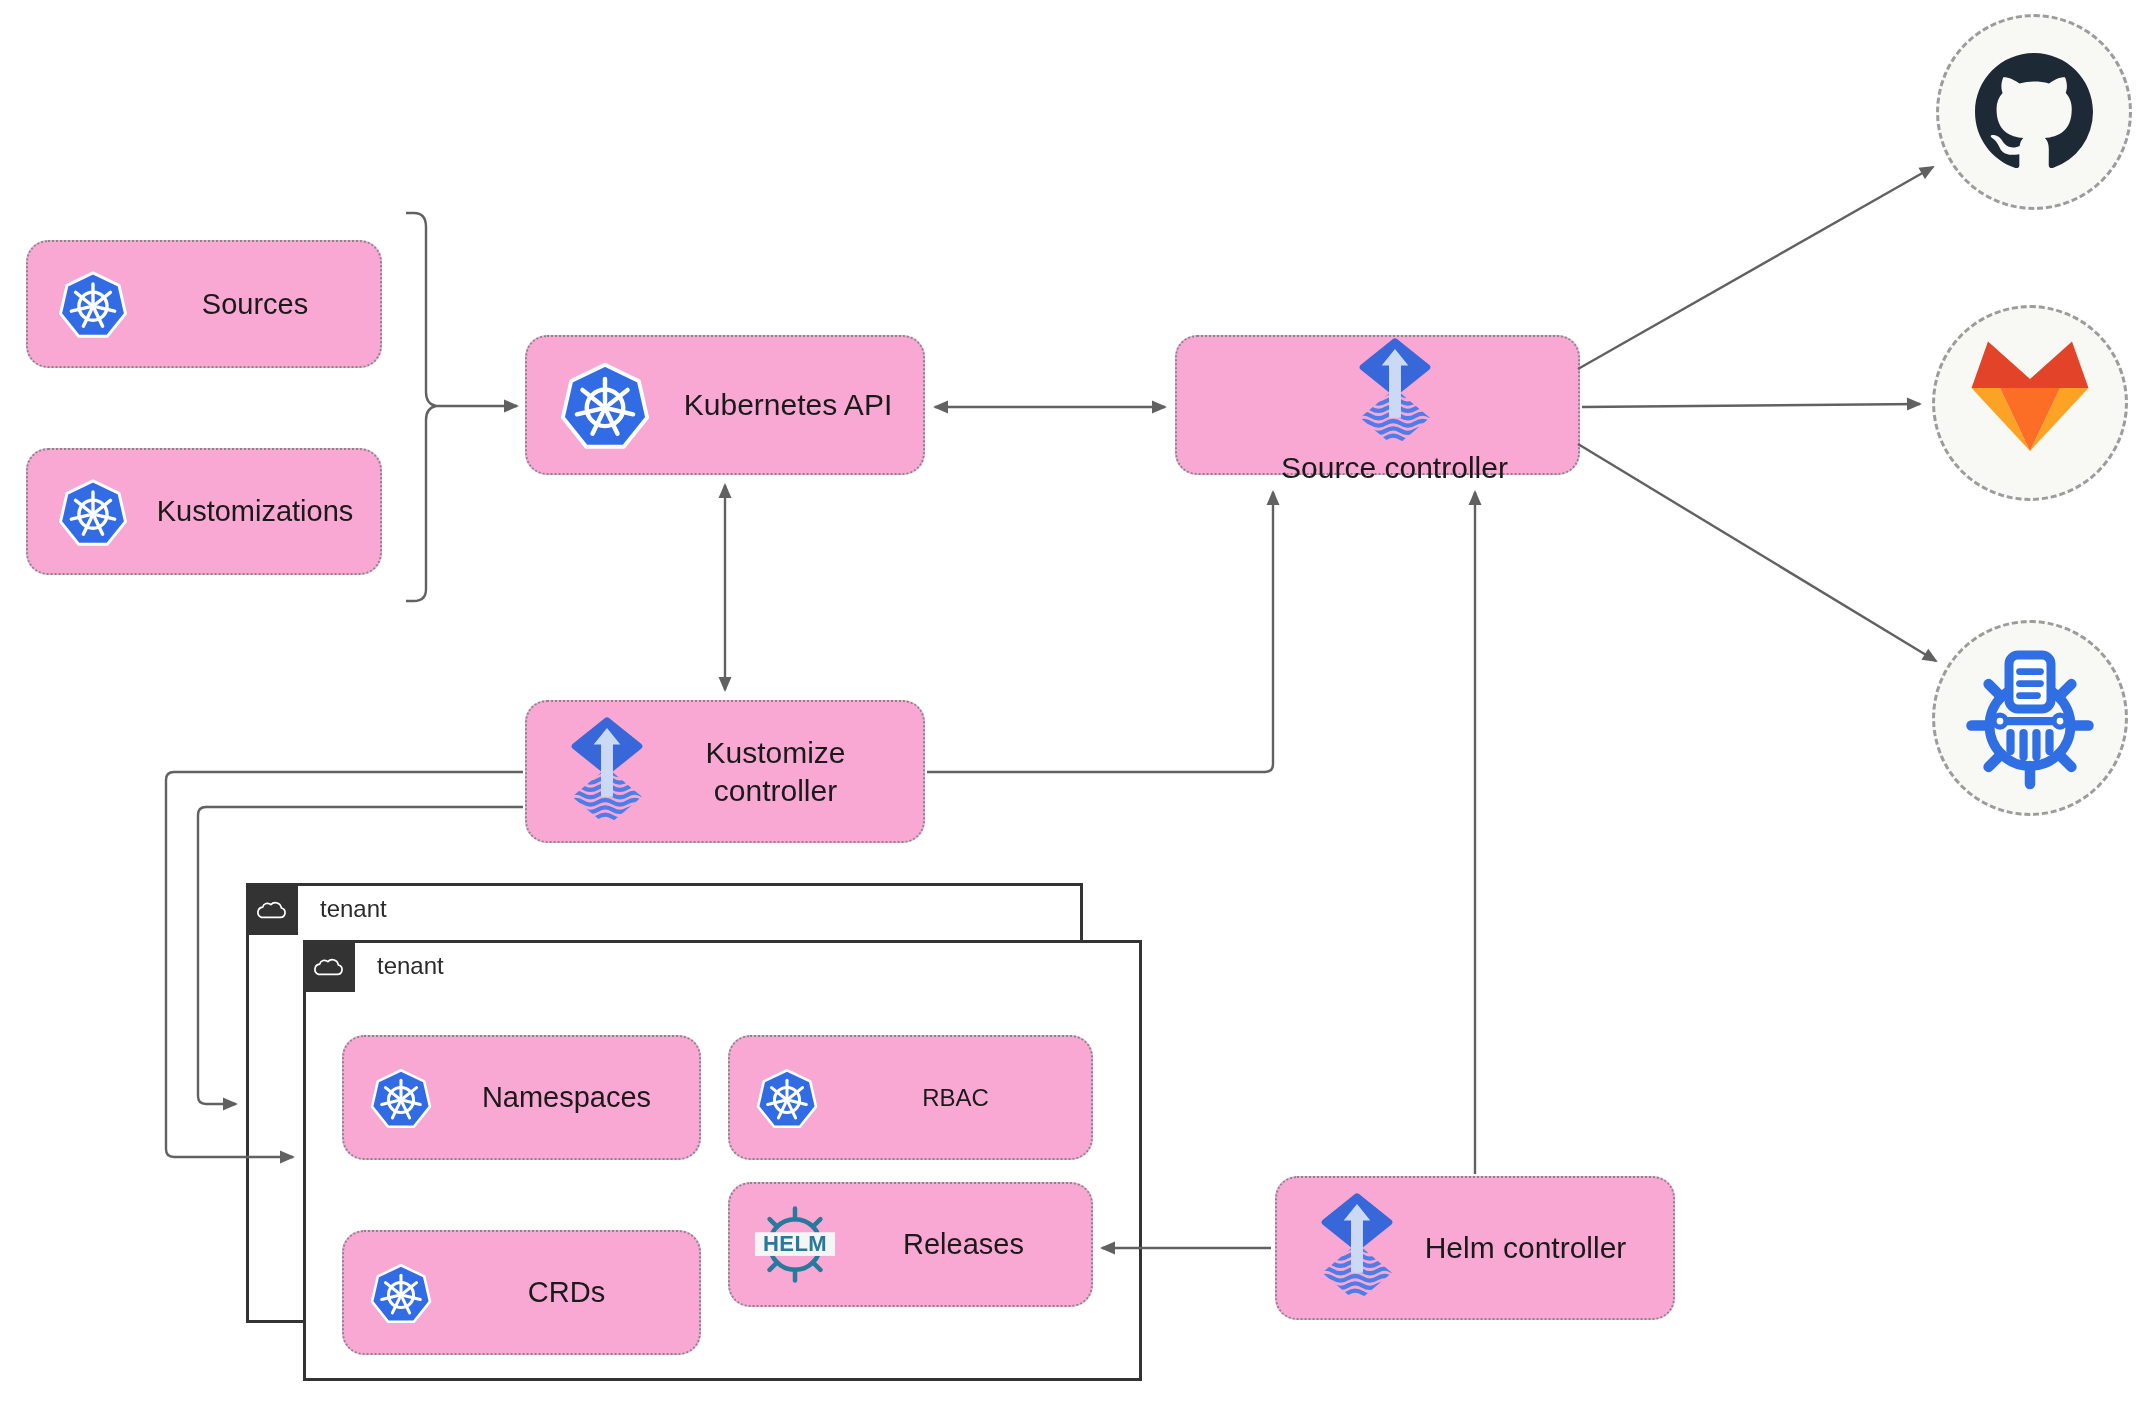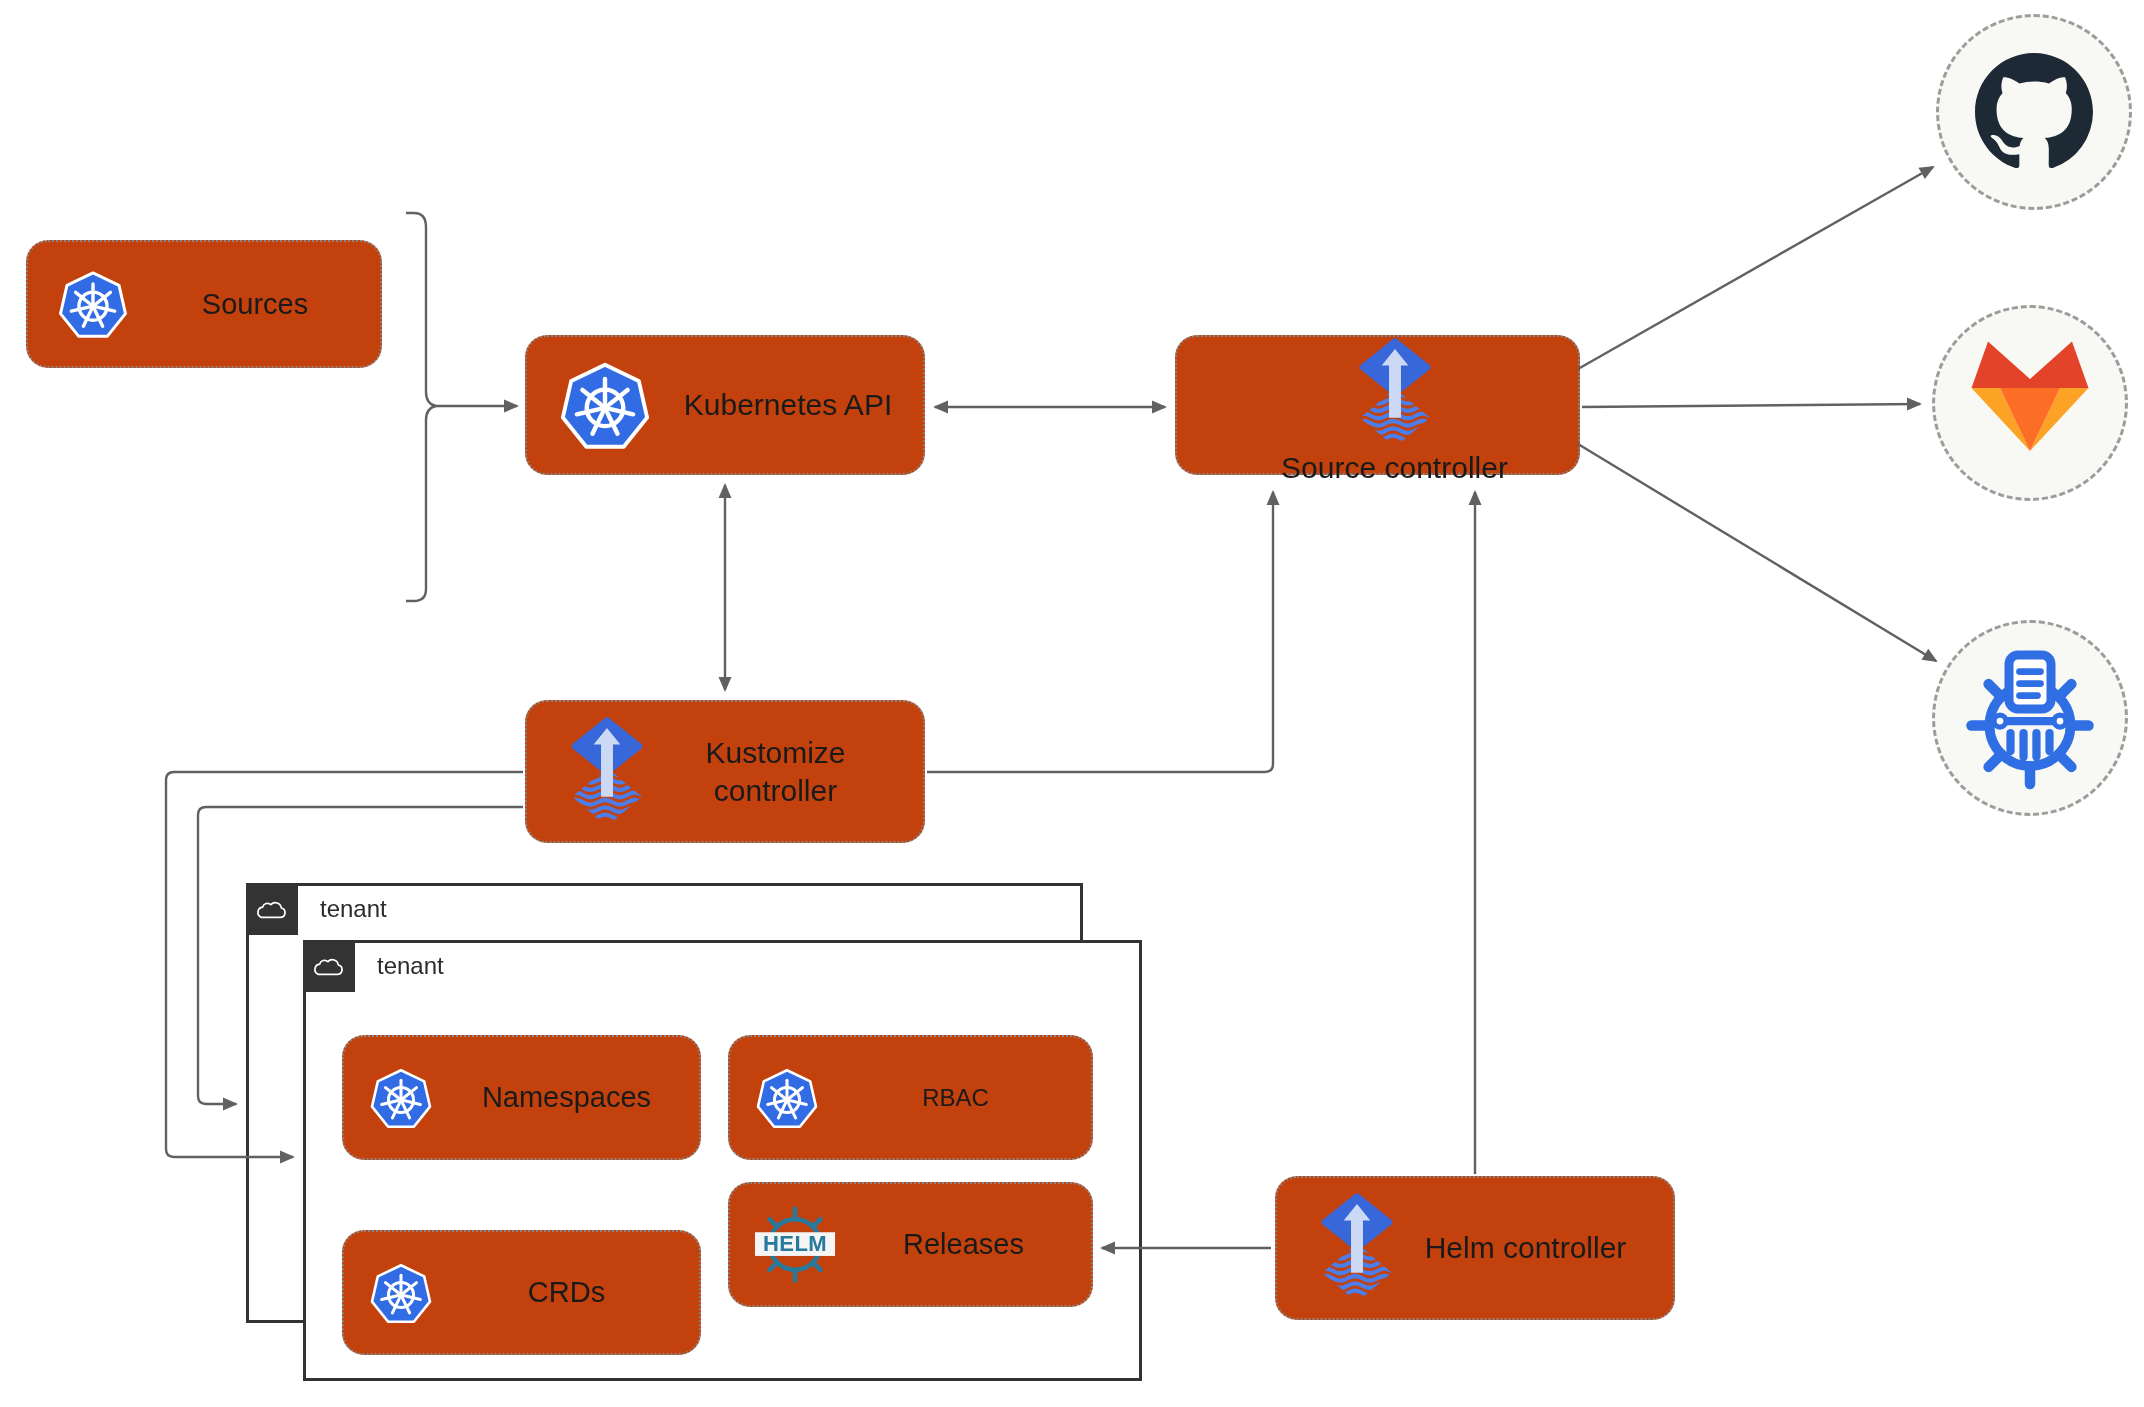--- a/index.html
+++ b/index.html
@@ -1,21 +1,21 @@
 <!DOCTYPE html>
 <html><head>
 <meta charset="utf-8">
 <style>
   html,body { margin:0; padding:0; background:#ffffff; }
   #stage {
     position:relative; width:2144px; height:1407px; background:#ffffff;
     font-family:"Liberation Sans", sans-serif; overflow:hidden;
   }
   .node {
-    position:absolute; background:#c2410c; border:2px dotted #868686;
+    position:absolute; background:#f9a8d4; border:2px dotted #868686;
     border-radius:22px; display:flex; align-items:center; box-sizing:border-box;
   }
   .node .icon-wrap { display:flex; align-items:center; justify-content:center; }
   .node .lbl {
     flex:1; text-align:center; font-size:30px; color:#1a1a1a; line-height:1.25;
   }
   .tenant-box {
     position:absolute; background:#ffffff; border:3px solid #333333; box-sizing:border-box;
   }
   .tenant-head {
@@ -149,20 +149,28 @@
 
   <div class="node" style="left:26px; top:240px; width:356px; height:128px; padding-left:28px;">
     <span class="icon-wrap">
       <svg width="74" height="74" viewBox="0 0 100 100">
           <use href="#sym-k8s"></use>
         </svg>
     </span>
     <span class="lbl" style="font-size:29px;">Sources</span>
   </div>
 
+  <div class="node" style="left:26px; top:448px; width:356px; height:127px; padding-left:28px;">
+    <span class="icon-wrap">
+      <svg width="74" height="74" viewBox="0 0 100 100">
+          <use href="#sym-k8s"></use>
+        </svg>
+    </span>
+    <span class="lbl" style="font-size:29px;">Kustomizations</span>
+  </div>
 
   <div class="node" style="left:525px; top:335px; width:400px; height:140px; padding-left:30px;">
     <span class="icon-wrap">
       <svg width="96" height="96" viewBox="0 0 100 100">
           <use href="#sym-k8s"></use>
         </svg>
     </span>
     <span class="lbl">Kubernetes API</span>
   </div>
 

